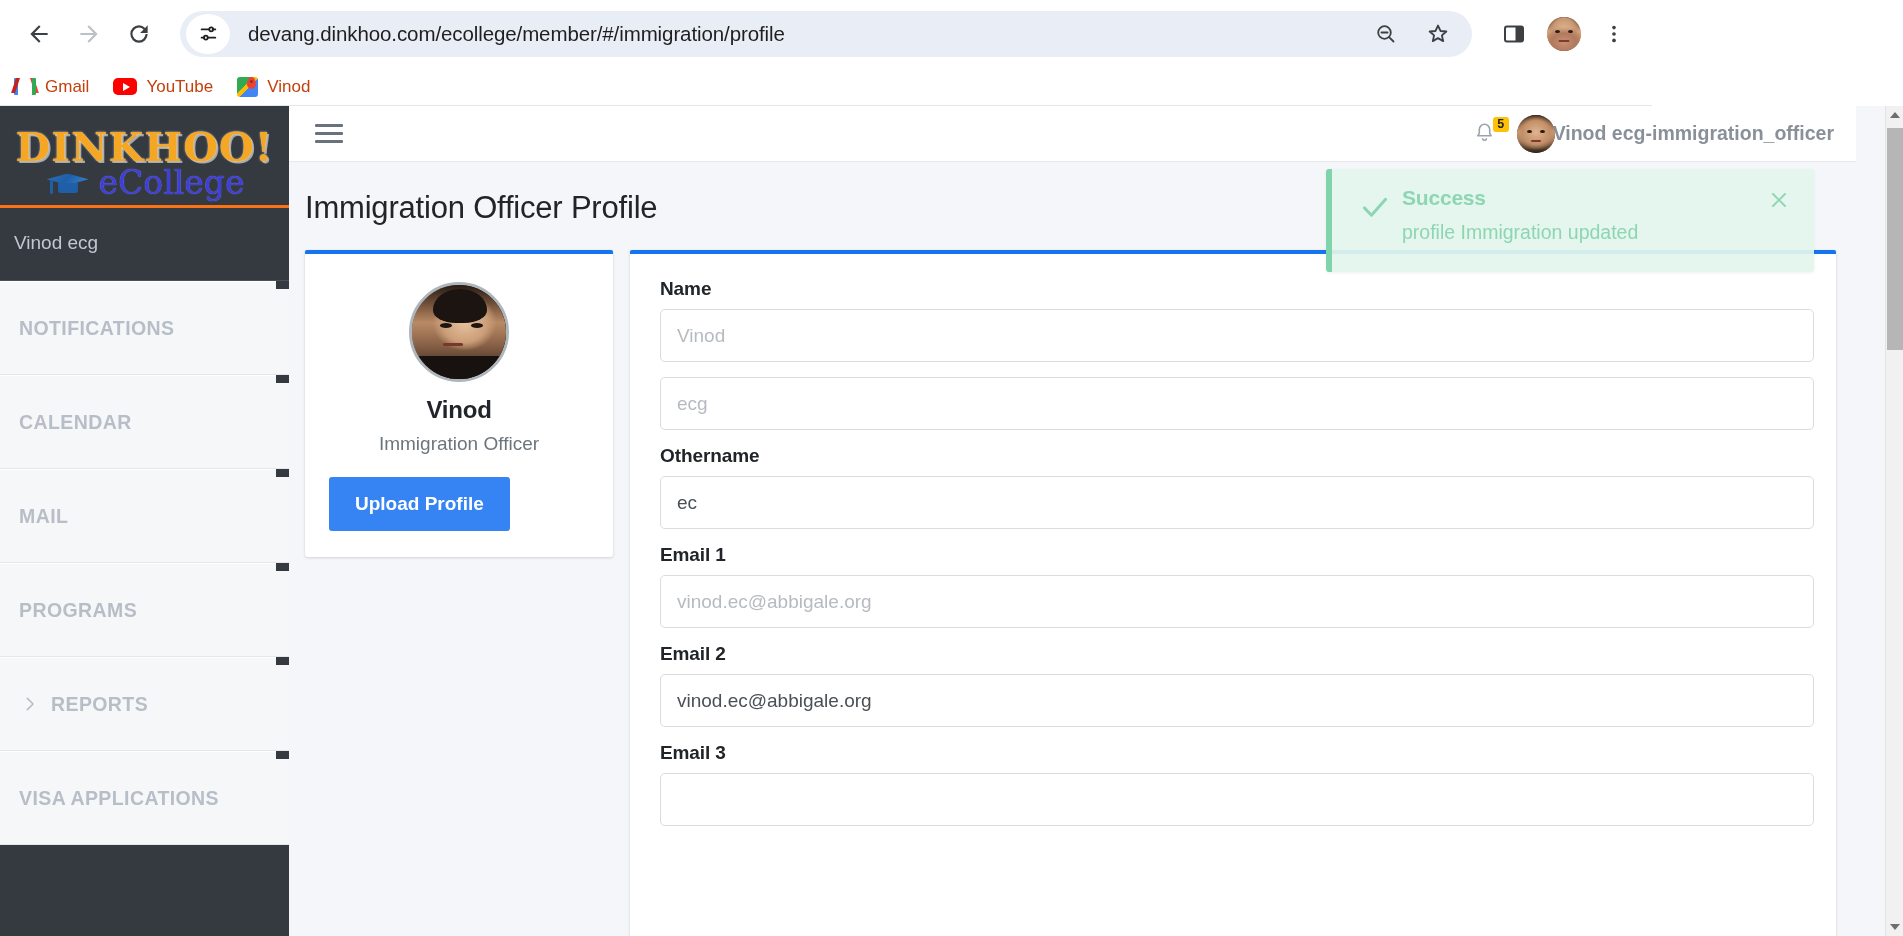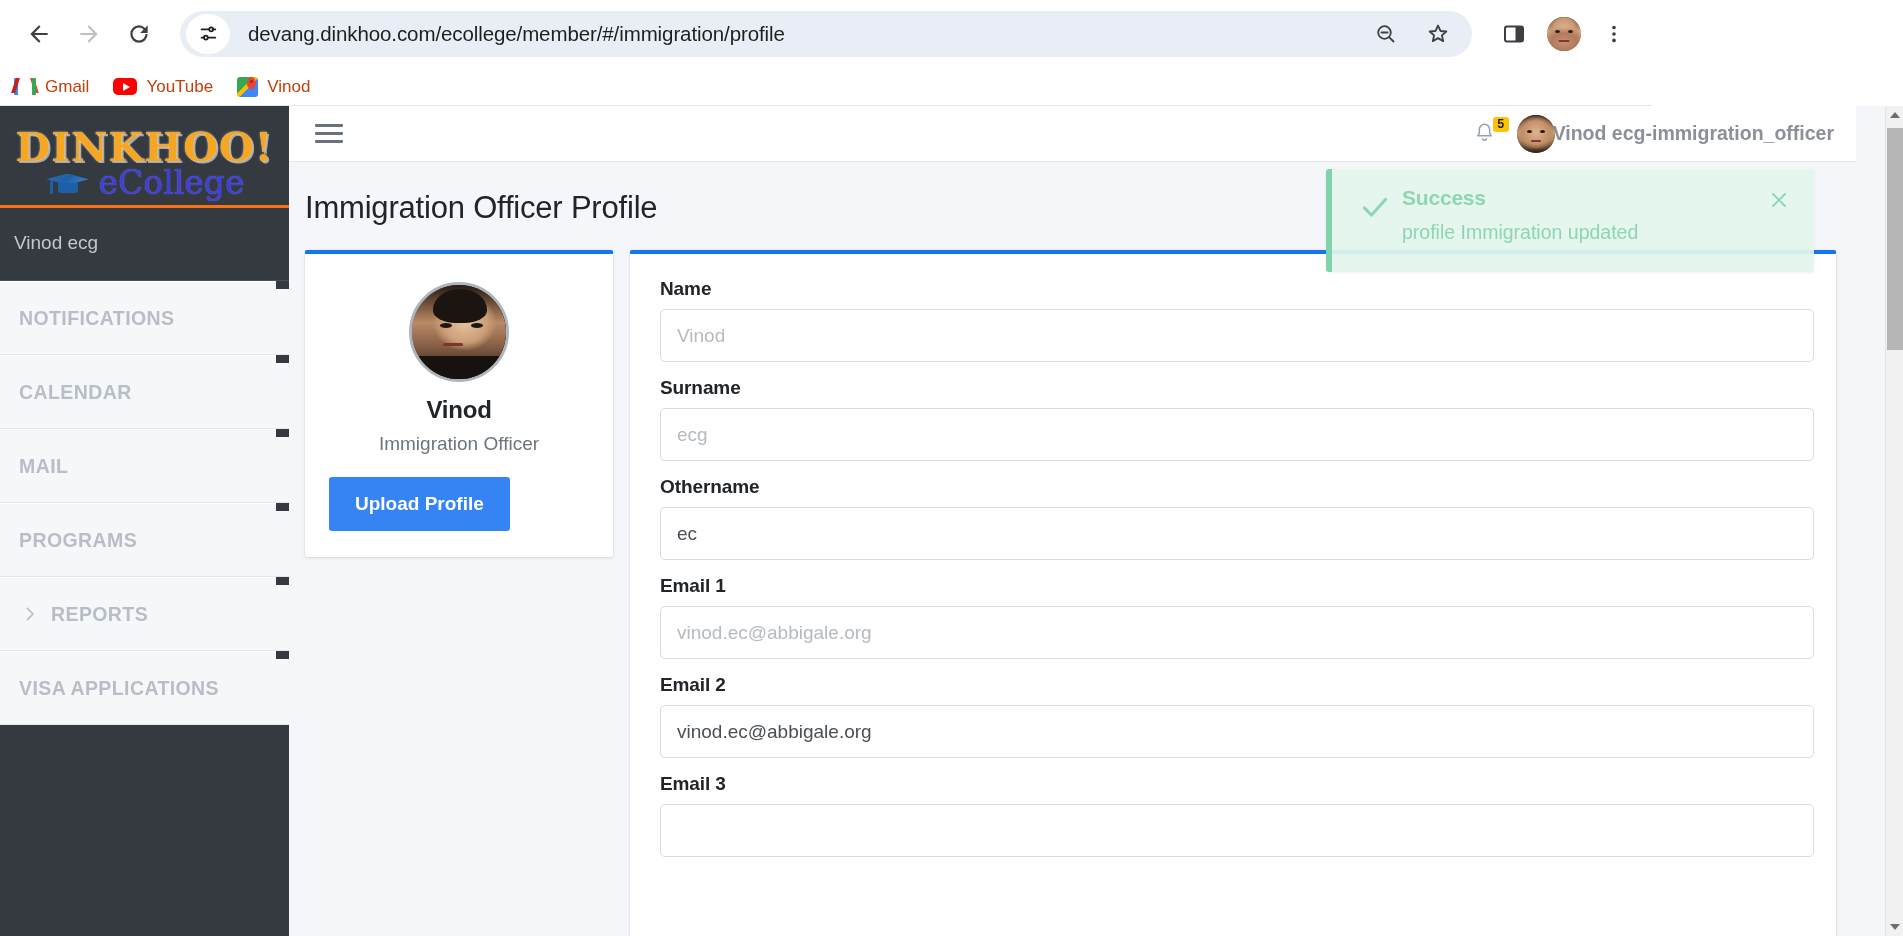--- a/index.html
+++ b/index.html
@@ -182,21 +182,21 @@
   }
   .sidebar-user {
     color: #c2c7d0;
     font-size: 19px;
     padding: 24px 0 26px 14px;
     border-bottom: 1px solid #4b5158;
   }
   .nav-list { list-style: none; }
   .nav-item {
     position: relative;
-    height: 74px;
+    height: 94px;
     background: #f6f7f9;
     border-bottom: 1px solid #e3e6ea;
     border-top: 1px solid #ffffff;
     display: flex;
     align-items: center;
     padding-left: 19px;
     width: 289px;
   }
   .nav-item .nav-label {
     font-size: 19.5px;
@@ -610,21 +610,20 @@
       </section>
 
       <section class="form-card">
 
         <div class="field">
           <label class="field-label">Name</label>
           <input class="field-input" type="text" value="" placeholder="Vinod" style="">
         </div>
 
         <div class="field">
-          <label class="field-label">Surname</label>
           <input class="field-input" type="text" value="" placeholder="ecg" style="">
         </div>
 
         <div class="field">
           <label class="field-label">Othername</label>
           <input class="field-input" type="text" value="ec" style="">
         </div>
 
         <div class="field">
           <label class="field-label">Email 1</label>

